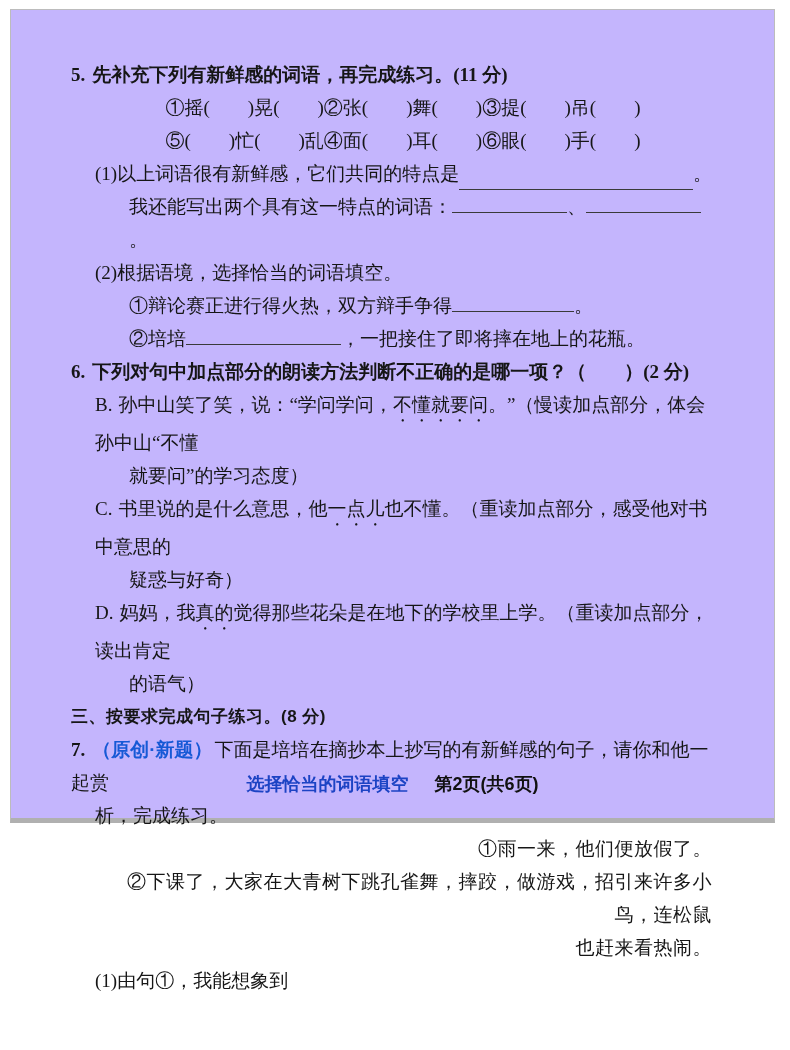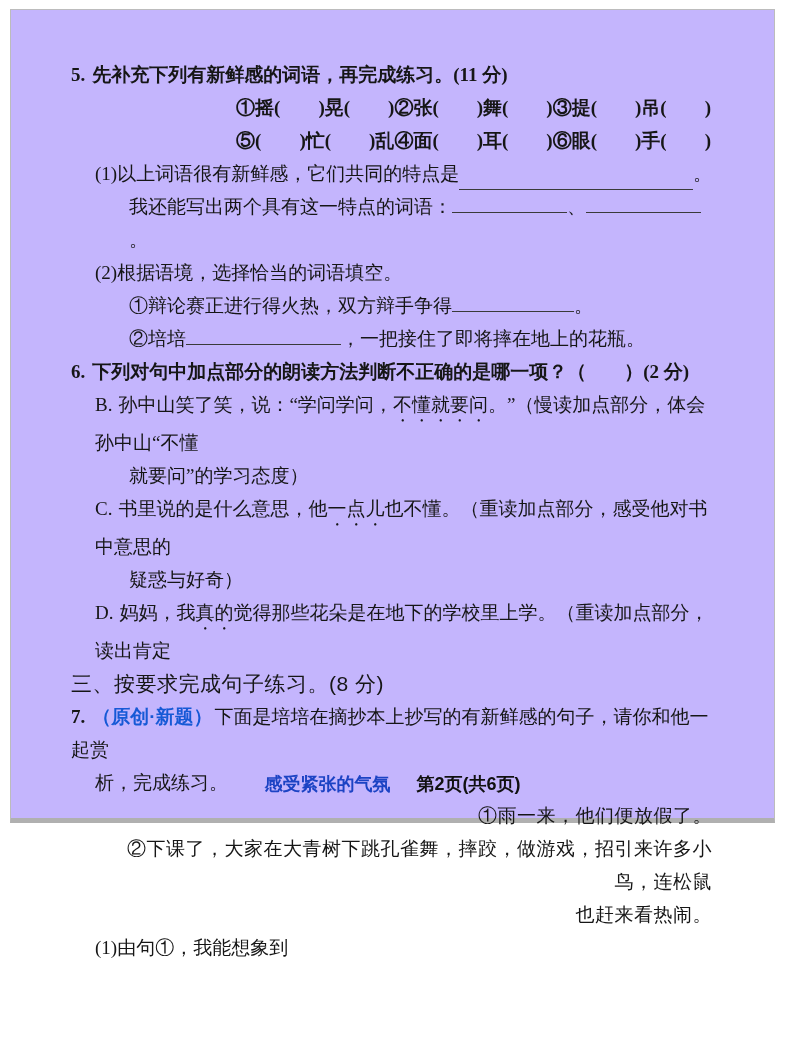--- a/index.html
+++ b/index.html
@@ -20,22 +20,22 @@
     padding:48px 62px 0 60px;
     font-size:19px;line-height:33px;
   }
   .line{min-height:33px;}
   .bline{display:flex;align-items:flex-end;}
   .ind1{margin-left:24px;}
   .ind2{margin-left:58px;}
   .bold{font-weight:700;}
   .qnum{font-weight:700;margin-right:7px;}
   .olabel{margin-right:6px;}
-  .row{display:flex;justify-content:flex-end;max-width:616px;font-weight:bold;}
-  .sec{font-family:"Liberation Sans","DejaVu Sans",sans-serif;font-weight:400;font-size:21px;letter-spacing:0.5px;}
+  .row{display:flex;justify-content:center;max-width:616px;}
+  .sec{font-family:"Liberation Sans","DejaVu Sans",sans-serif;font-weight:700;font-size:17px;letter-spacing:0.5px;}
   .tag{color:#1659d6;font-family:"Liberation Sans","DejaVu Sans",sans-serif;font-weight:700;margin-right:2px;text-align:center;}
   .kai{font-family:"DejaVu Serif",serif;letter-spacing:0.5px;text-align:right;}
   .emph{
     -webkit-text-emphasis:filled dot #161616;
     -webkit-text-emphasis-position:under right;
     text-emphasis:filled dot #161616;
     text-emphasis-position:under right;
   }
   .iblank{display:inline-block;border-bottom:1.5px solid #3a3a3a;height:0.9em;}
   .fill{flex:1 1 auto;border-bottom:1.5px solid #3a3a3a;min-width:40px;}
@@ -106,20 +106,23 @@
     <div class="line ind1">
       <span class="olabel">C.</span><span>书里说的是什么意思，他</span><span class="emph">一点儿</span><span>也不懂。（重读加点部分，感受他对书中意思的</span>
     </div>
     <div class="line ind2">
       <span>疑惑与好奇）</span>
     </div>
 
     <div class="line ind1">
       <span class="olabel">D.</span><span>妈妈，我</span><span class="emph">真的</span><span>觉得那些花朵是在地下的学校里上学。（重读加点部分，读出肯定</span>
     </div>
+    <div class="line ind2">
+      <span>的语气）</span>
+    </div>
 
     <div class="line sec">
       <span>三、</span><span>按要求完成句子练习。</span><span>(8 分)</span>
     </div>
 
     <div class="line">
       <span class="qnum">7.</span><span class="tag">（原创·新题）</span><span>下面是培培在摘抄本上抄写的有新鲜感的句子，请你和他一起赏</span>
     </div>
     <div class="line ind1">
       <span>析，完成练习。</span>
@@ -136,15 +139,15 @@
     </div>
 
     <div class="line ind1 bline">
       <span>(1)由句①，我能想象到</span>
 
     </div>
 
   </div>
 
   <div class="footer">
-    <span class="ftitle">感受紧张的气氛</span><span class="fpage">第2页(共6页)</span>
+    <span class="ftitle">选择恰当的词语填空</span><span class="fpage">第2页(共6页)</span>
   </div>
 </div>
 
 </body></html>

